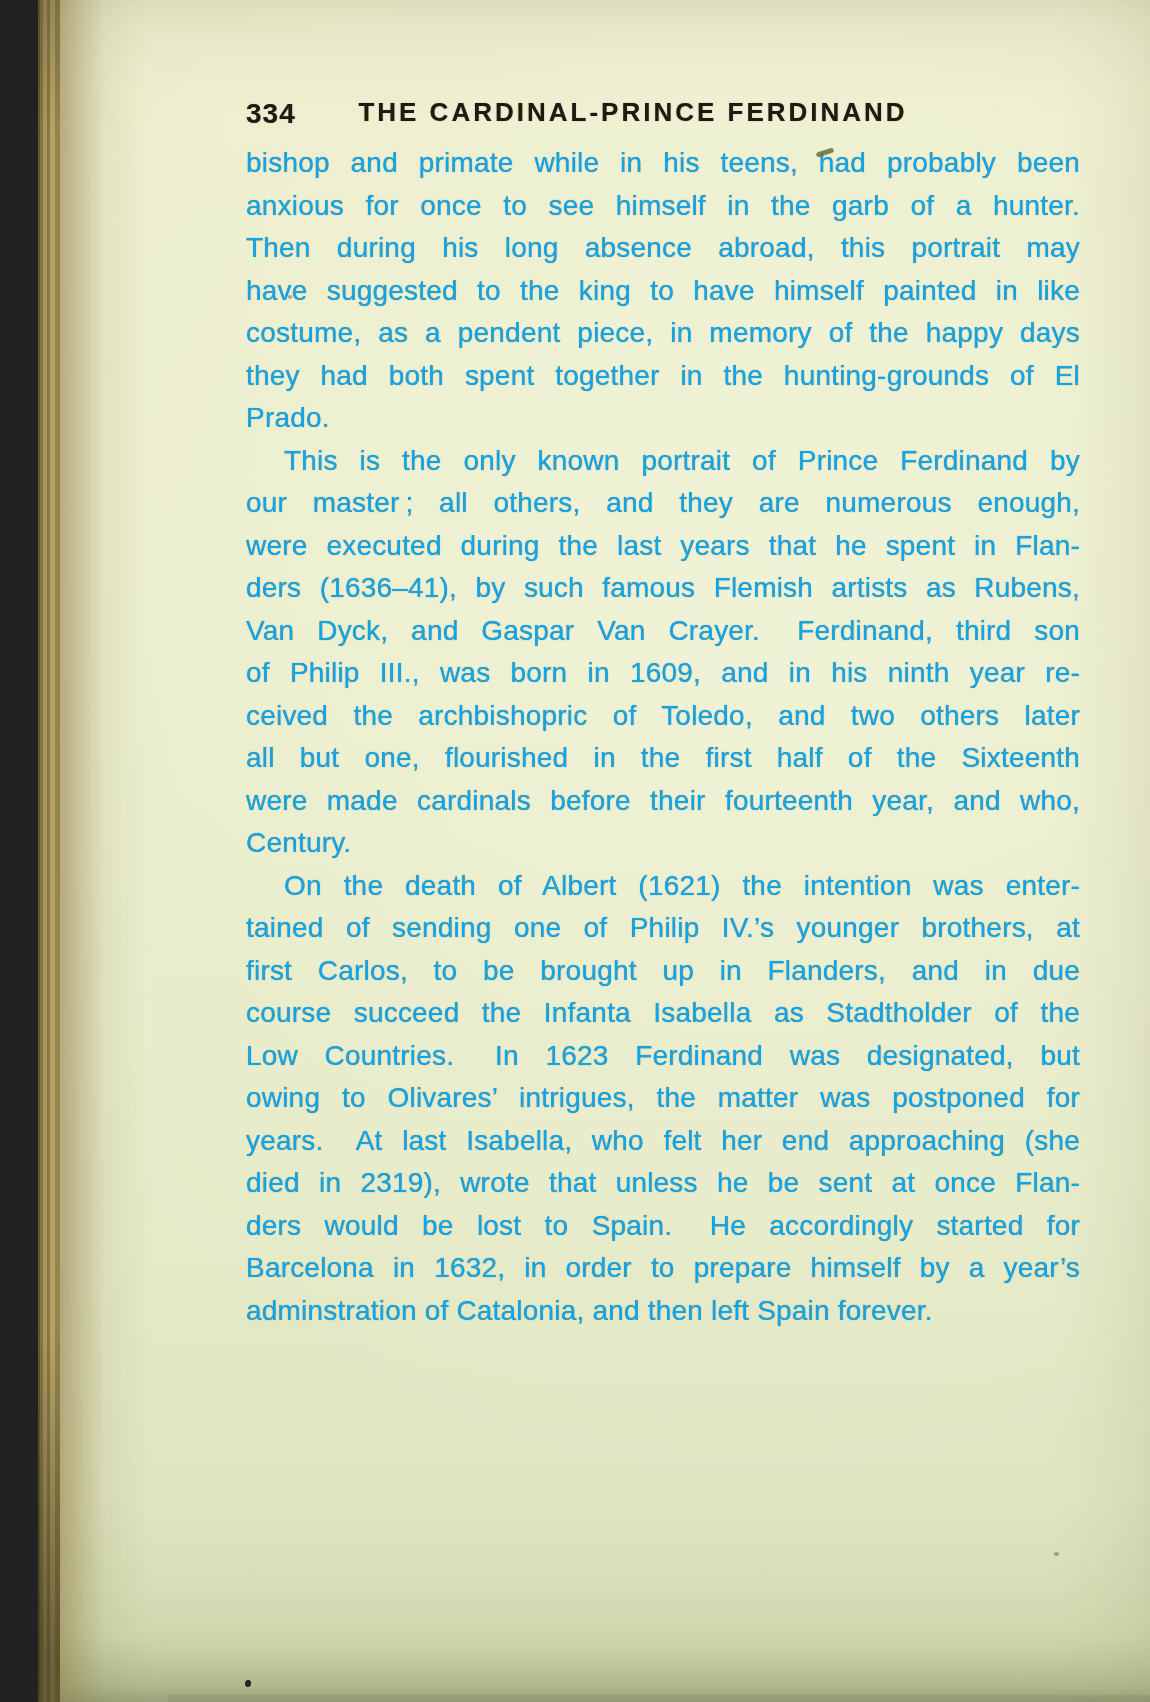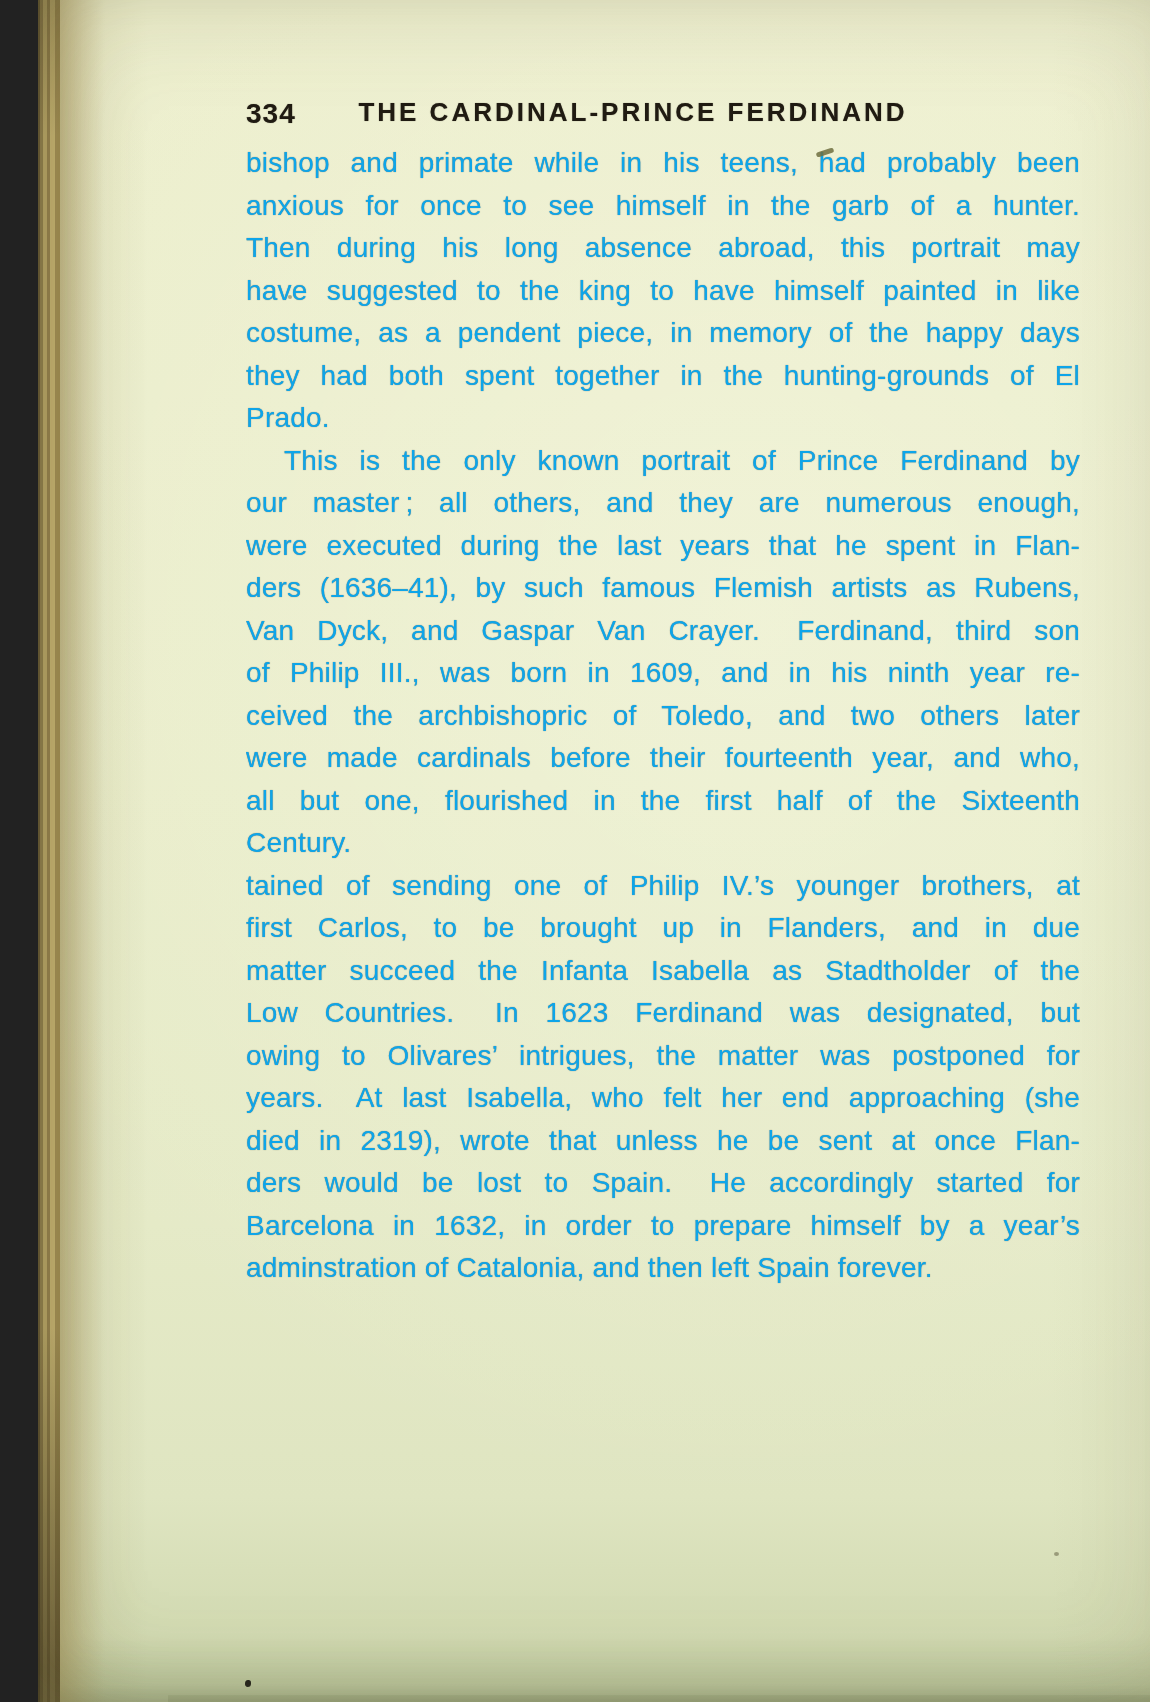--- a/index.html
+++ b/index.html
@@ -122,26 +122,27 @@
       <div class="line">costume, as a pendent piece, in memory of the happy days</div>
       <div class="line">they had both spent together in the hunting-grounds of El</div>
       <div class="line noj">Prado.</div>
       <div class="line indent">This is the only known portrait of Prince Ferdinand by</div>
       <div class="line">our master ; all others, and they are numerous enough,</div>
       <div class="line">were executed during the last years that he spent in Flan-</div>
       <div class="line">ders (1636–41), by such famous Flemish artists as Rubens,</div>
       <div class="line">Van Dyck, and Gaspar Van Crayer.  Ferdinand, third son</div>
       <div class="line">of Philip III., was born in 1609, and in his ninth year re-</div>
       <div class="line">ceived the archbishopric of Toledo, and two others later</div>
+      <div class="line">all but one, flourished in the first half of the Sixteenth</div>
       <div class="line">were made cardinals before their fourteenth year, and who,</div>
-      <div class="line">all but one, flourished in the first half of the Sixteenth</div>
       <div class="line noj">Century.</div>
+      <div class="line indent">On the death of Albert (1621) the intention was enter-</div>
       <div class="line">tained of sending one of Philip IV.’s younger brothers, at</div>
       <div class="line">first Carlos, to be brought up in Flanders, and in due</div>
-      <div class="line">matter succeed the Infanta Isabella as Stadtholder of the</div>
+      <div class="line">course succeed the Infanta Isabella as Stadtholder of the</div>
       <div class="line">Low Countries.  In 1623 Ferdinand was designated, but</div>
       <div class="line">owing to Olivares’ intrigues, the matter was postponed for</div>
       <div class="line">years.  At last Isabella, who felt her end approaching (she</div>
       <div class="line">died in 2319), wrote that unless he be sent at once Flan-</div>
       <div class="line">ders would be lost to Spain.  He accordingly started for</div>
       <div class="line">Barcelona in 1632, in order to prepare himself by a year’s</div>
       <div class="line noj">adminstration of Catalonia, and then left Spain forever.</div>
     </div>
 
   <div class="pencil-mark"></div>

